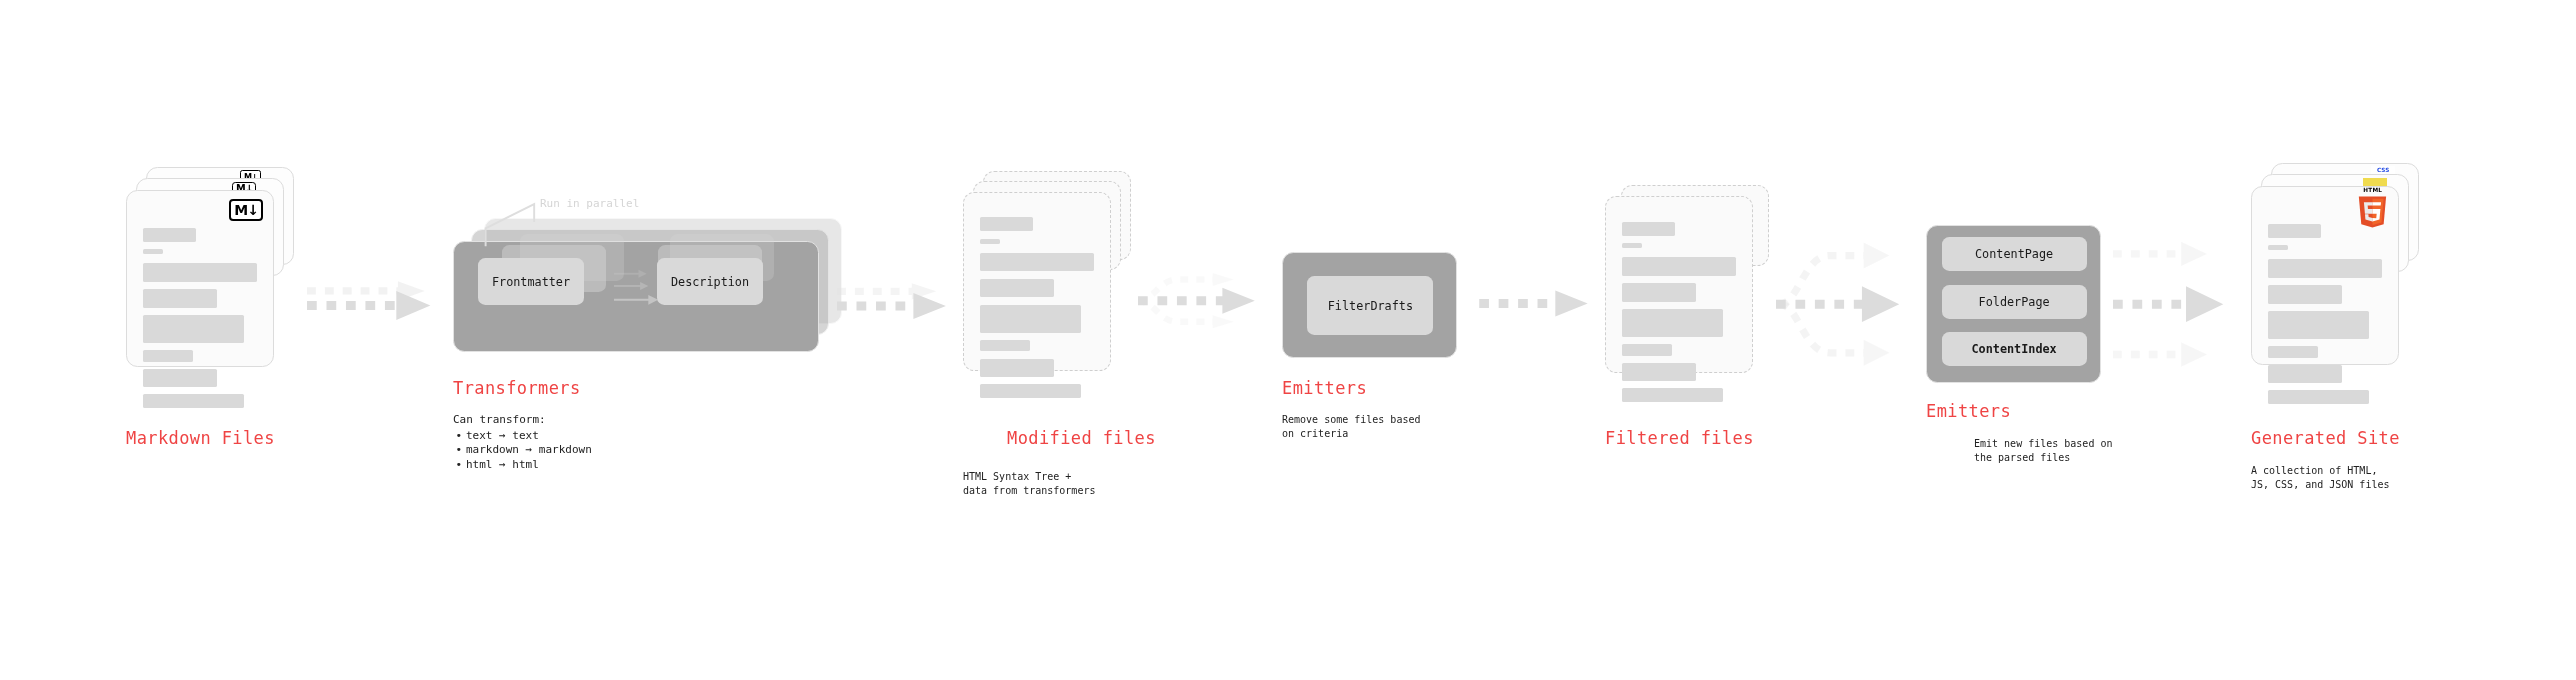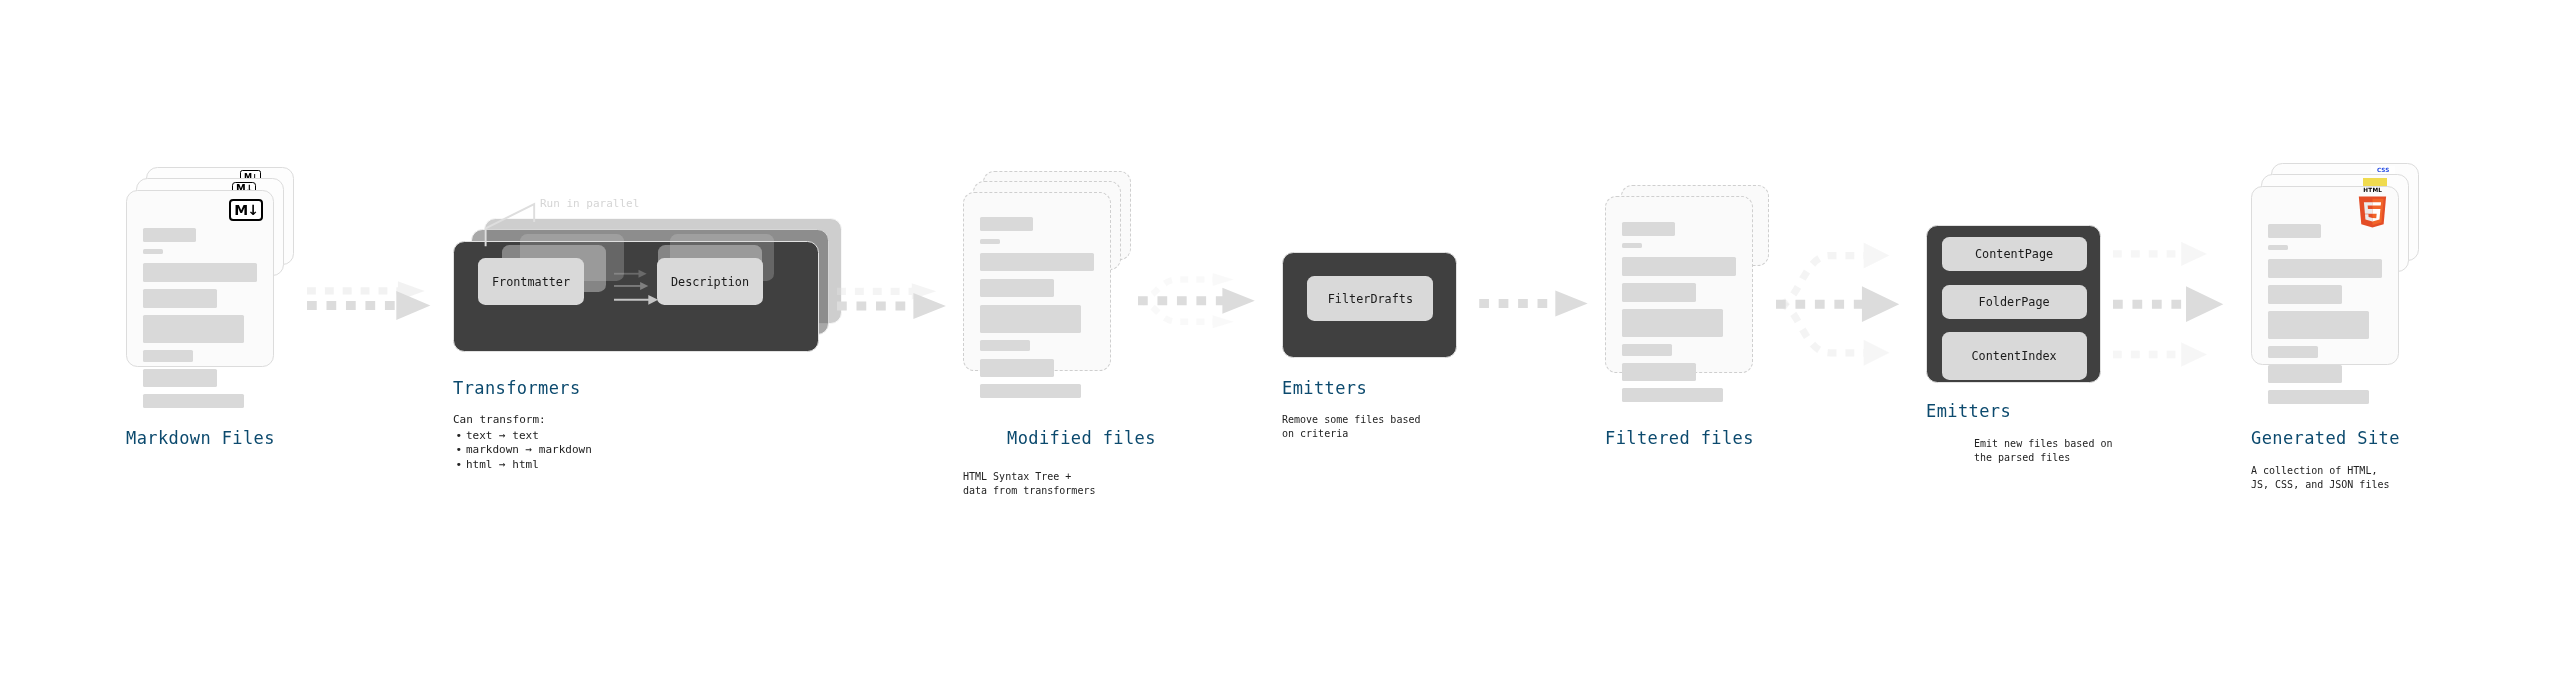--- a/index.html
+++ b/index.html
@@ -92,21 +92,21 @@
     box-sizing: border-box;
   }
   .badge-html5 { position: absolute; width: 31px; height: 36px; }
 
   
   .caption-title {
     position: absolute;
     font-size: 17px;
     font-weight: 400;
     letter-spacing: 0.4px;
-    color: #0c4a6e;
+    color: #ef4444;
     white-space: nowrap;
   }
   .caption-sub {
     position: absolute;
     font-size: 10px;
     line-height: 1.35;
     color: #222;
     white-space: pre-line;
   }
   .caption-list {
@@ -123,21 +123,21 @@
     position: absolute;
     left: -9px;
     color: #222;
   }
 
   
   .proc-box {
     position: absolute;
     border: 1.6px solid #e2e2e2;
     border-radius: 11.4px;
-    background: #404040;
+    background: #a3a3a3;
     box-sizing: border-box;
   }
   .pill {
     position: absolute;
     background: #d9d9d9;
     border-radius: 7.3px;
     display: flex;
     align-items: center;
     justify-content: center;
     font-size: 11.8px;
@@ -283,21 +283,21 @@
       <path d="M0,34 C20,34 26,60 48,60 L96,60" fill="none" stroke="#ededed" stroke-width="8" stroke-dasharray="10 10"></path>
       <polygon points="92,52 118,60 92,68" fill="#ededed"></polygon>
     </g>
     <g>
       <line x1="0" y1="34" x2="110" y2="34" stroke="#dcdcdc" stroke-width="11" stroke-dasharray="12 12"></line>
       <polygon points="104,18 144,34 104,50" fill="#dcdcdc"></polygon>
     </g>
   </svg>
 
   <div class="proc-box" style="left:1282px; top:252px; width:175px; height:106px;">
-    <div class="pill" style="left:24.4px; top:23px; width:126px; height:45px;">FilterDrafts</div>
+    <div class="pill" style="left:24.4px; top:23px; width:126px; height:59px;">FilterDrafts</div>
   </div>
   <div class="caption-title" style="left:1282px; top:378px;">Emitters</div>
   <div class="caption-sub" style="left:1282px; top:413px;">Remove some files based
 on criteria</div>
 
   <svg class="abs" style="left:1479px; top:289px;" width="130" height="34" viewBox="0 0 160 42">
     <line x1="0" y1="18" x2="100" y2="18" stroke="#dcdcdc" stroke-width="11" stroke-dasharray="12 12"></line>
     <polygon points="94,2 134,18 94,34" fill="#dcdcdc"></polygon>
   </svg>
 
@@ -329,21 +329,21 @@
     </g>
     <g>
       <line x1="0" y1="84" x2="112" y2="84" stroke="#dcdcdc" stroke-width="11" stroke-dasharray="12 12"></line>
       <polygon points="106,62 152,84 106,106" fill="#dcdcdc"></polygon>
     </g>
   </svg>
 
   <div class="proc-box" style="left:1926px; top:225px; width:175px; height:158px;">
     <div class="pill" style="left:14.6px; top:11.4px; width:145px; height:34px;">ContentPage</div>
     <div class="pill" style="left:14.6px; top:59px; width:145px; height:34px;">FolderPage</div>
-    <div class="pill" style="left:14.6px; top:106px; width:145px; height:48px;">ContentIndex</div>
+    <div class="pill" style="left:14.6px; top:106px; width:145px; height:34px;font-weight:bold;">ContentIndex</div>
   </div>
   <div class="caption-title" style="left:1926px; top:401px;">Emitters</div>
   <div class="caption-sub" style="left:1926px; top:437px;margin-left:48px;">Emit new files based on
 the parsed files</div>
 
   <svg class="abs" style="left:2113px; top:236px;" width="146" height="138" viewBox="0 0 180 170">
     <g opacity="0.42">
       <line x1="0" y1="22" x2="88" y2="22" stroke="#ececec" stroke-width="9" stroke-dasharray="11 11"></line>
       <polygon points="84,7 116,22 84,37" fill="#ececec"></polygon>
     </g>

